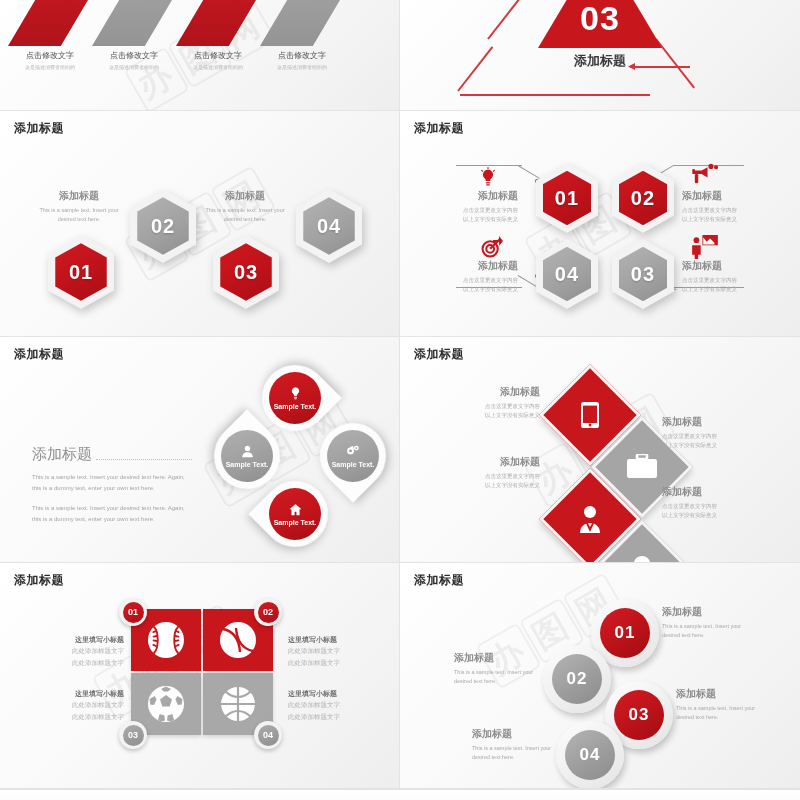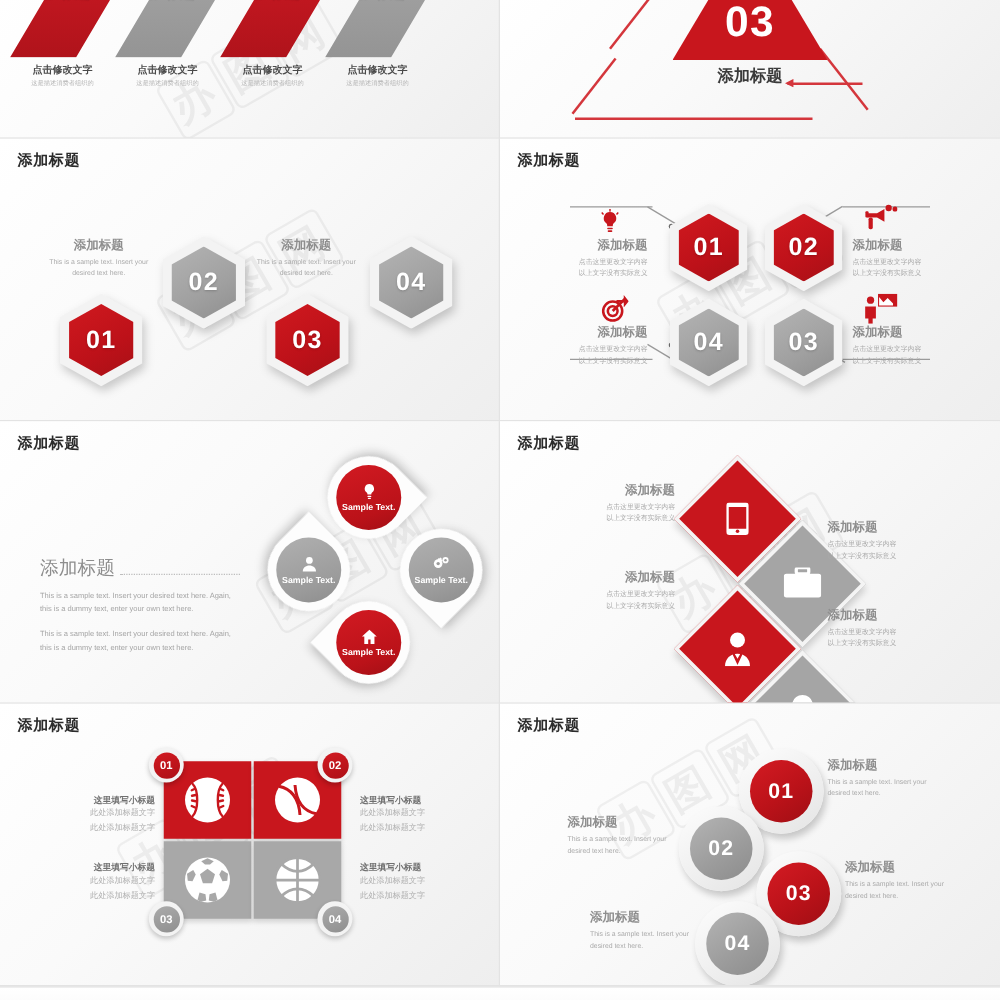--- a/index.html
+++ b/index.html
@@ -24,21 +24,21 @@
   .chev-row{position:absolute;left:8px;top:-46px;display:flex;}
   .chev{position:relative;width:80px;height:92px;margin-right:4px;
         clip-path:polygon(0 0,66% 0,100% 50%,66% 100%,0 100%,34% 50%);
         display:flex;align-items:flex-end;justify-content:center;
         filter:drop-shadow(0 2px 3px rgba(0,0,0,.22));}
   .chev.red{background:linear-gradient(180deg,#cf1a24 0%,#b0131b 100%);}
   .chev.gray{background:linear-gradient(180deg,#a8a8a8 0%,#949494 100%);}
   .chev .ct{color:#fff;font-size:12px;font-weight:bold;padding-bottom:44px;text-shadow:0 1px 1px rgba(0,0,0,.25);}
   .cap-row{position:absolute;left:8px;top:50px;display:flex;}
   .cap{width:84px;text-align:center;}
-  .cap .h{font-size:8px;font-weight:bold;color:#4a4a4a;}
+  .cap .h{font-size:8px;font-weight:normal;color:#4a4a4a;}
   .cap .p{font-size:5px;color:#b4b4b4;margin-top:3px;line-height:1.4;}
 
   
   .tri-wrap{position:absolute;left:0;right:0;top:-56px;height:150px;}
   .tri{position:absolute;left:50%;top:0;transform:translateX(-50%);width:124px;height:104px;
        background:#c8161d;clip-path:polygon(50% 0,100% 100%,0 100%);
        display:flex;align-items:flex-end;justify-content:center;}
   .tri b{color:#fff;font-size:34px;font-weight:bold;padding-bottom:10px;letter-spacing:1px;}
   .tri-line{position:absolute;background:#d4363c;}
   .tri-title{position:absolute;left:50%;top:108px;transform:translateX(-50%);

